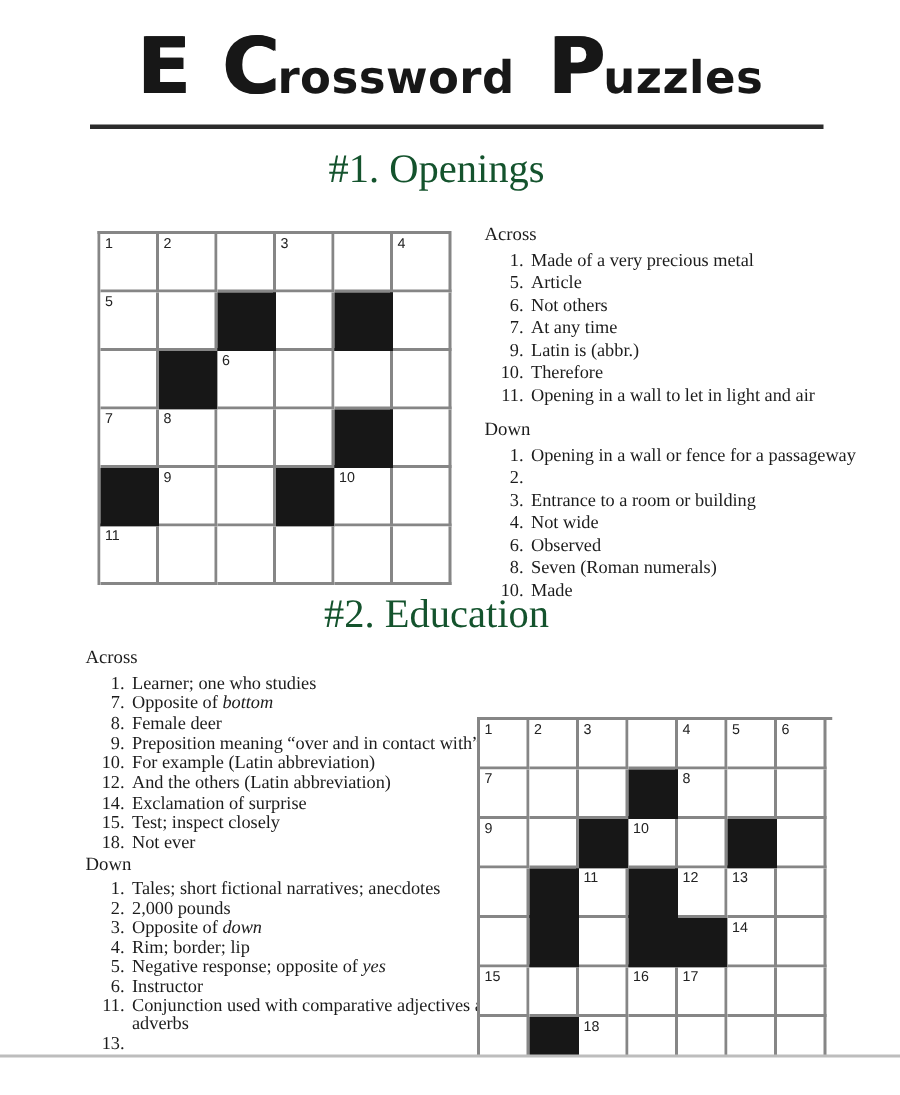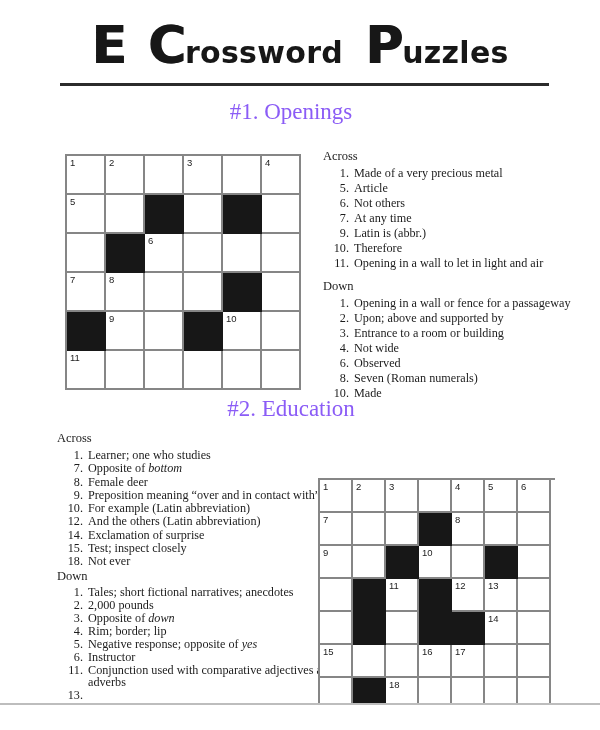--- a/index.html
+++ b/index.html
@@ -23,21 +23,21 @@
 
   .title-rule {
     position:absolute; left:60px; top:83px; width:489px; height:2.5px;
     background:var(--rule,#2b2b2b);
   }
 
   
   .ph {
     position:absolute; left:0; right:18px; margin:0; text-align:center;
     font-family:"Liberation Serif", serif; font-weight:400;
-    font-size:23px; line-height:30px; color:#8b5cf6;
+    font-size:27px; line-height:30px; color:#14532d;
   }
   .p1h { top:97px; }
   .p2h { top:394px; }
 
   
   .grid {
     display:grid; background:#ffffff;
     border-top:2px solid var(--grid-line,#868686);
     border-left:2px solid var(--grid-line,#868686);
   }
@@ -204,21 +204,20 @@
 
   <div class="clueblock p1d">
     <div class="cluelabel">Down</div>
     <ol class="cluelist" id="p1down">
         <li>
           <span class="num">1.</span>
           <span class="txt"><span>Opening in a wall or fence for a passageway</span></span>
         </li>
         <li>
           <span class="num">2.</span>
-          <span class="txt"><span>Upon; above and supported by</span></span>
         </li>
         <li>
           <span class="num">3.</span>
           <span class="txt"><span>Entrance to a room or building</span></span>
         </li>
         <li>
           <span class="num">4.</span>
           <span class="txt"><span>Not wide</span></span>
         </li>
         <li>

